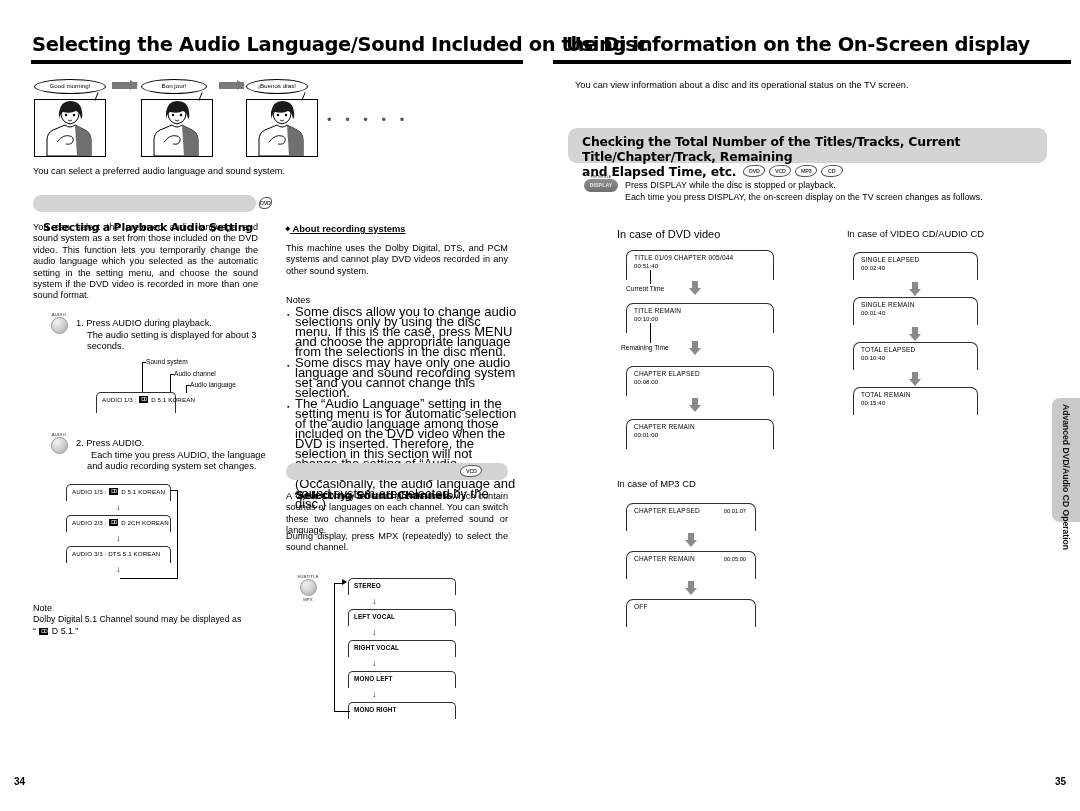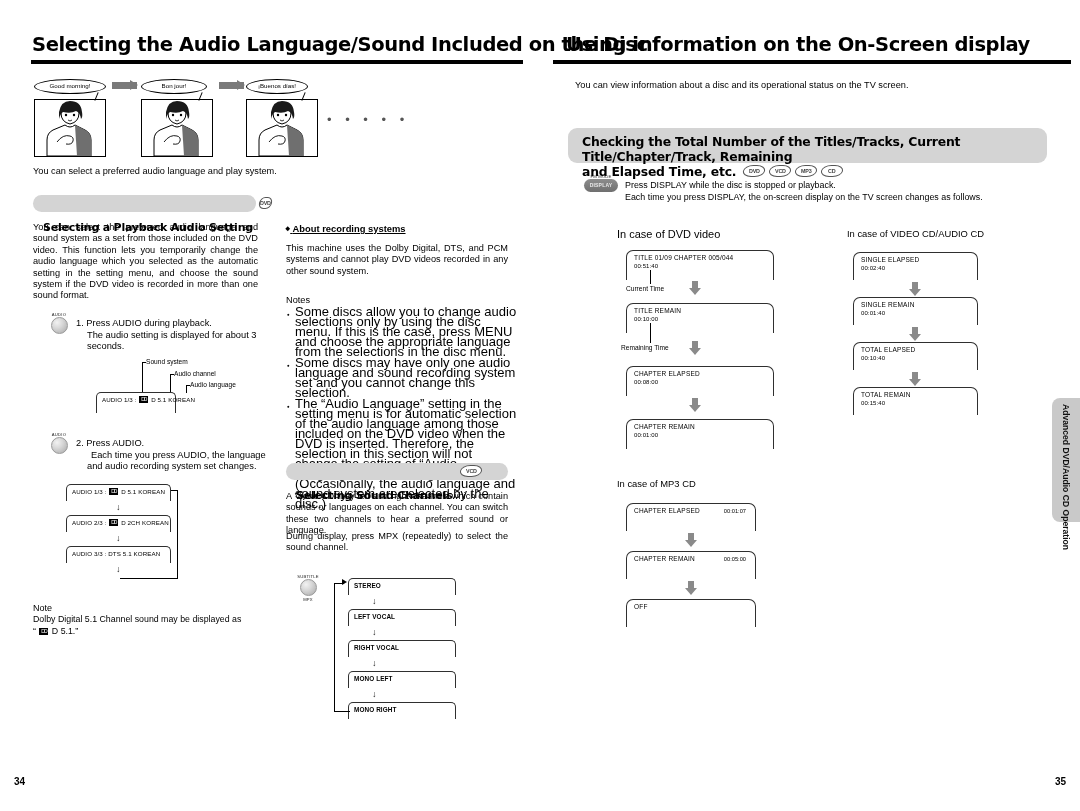--- a/index.html
+++ b/index.html
@@ -210,21 +210,21 @@
           <path d="M30 25 q5 4 10 0 l10 5 q6 3 6 10 l0 16 l-44 0 l0-16 q0-7 6-10z" fill="#fff" stroke="#000" stroke-width="1"></path>
           <path d="M40 25 l10 5 q6 3 6 10 l0 16 l-14 0 z" fill="#6f6f6f"></path>
           <path d="M22 42 q6-8 13-6 q4 1 3 5 q-1 4-7 3" fill="#fff" stroke="#000" stroke-width="0.9"></path>
         </svg>
       </div>
       <div style="position:absolute;left:303px;top:92px;width:1px;height:9px;background:#000;transform:rotate(22deg);"></div>
 
       <div class="dots" style="left:327px;top:112px;">• • • • •</div>
     </div>
 
-    <div class="intro" style="position:absolute;left:33px;top:166px;">You can select a preferred audio language and play system.</div>
+    <div class="intro" style="position:absolute;left:33px;top:166px;">You can select a preferred audio language and sound system.</div>
 
     <div class="secbar" style="position:absolute;left:33px;top:195px;width:223px;height:17px;">
       <div class="sectitle">Selecting a Playback Audio Setting</div>
       <div class="badge" style="margin-left:6px;">
         <span>DVD</span>
       </div>
     </div>
 
     <div class="body" style="position:absolute;left:33px;top:222px;width:225px;">You can select the preferred audio language and sound system as a set from those included on the DVD video. This function lets you temporarily change the audio language which you selected as the automatic setting in the setting menu, and choose the sound system if the DVD video is recorded in more than one sound format.</div>
 

